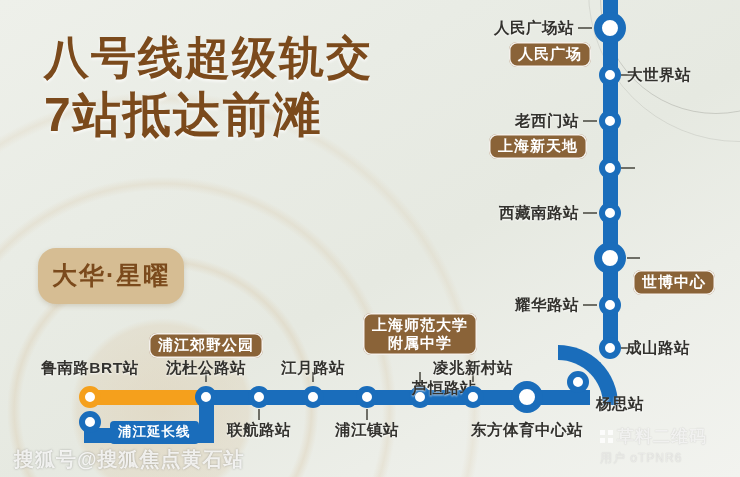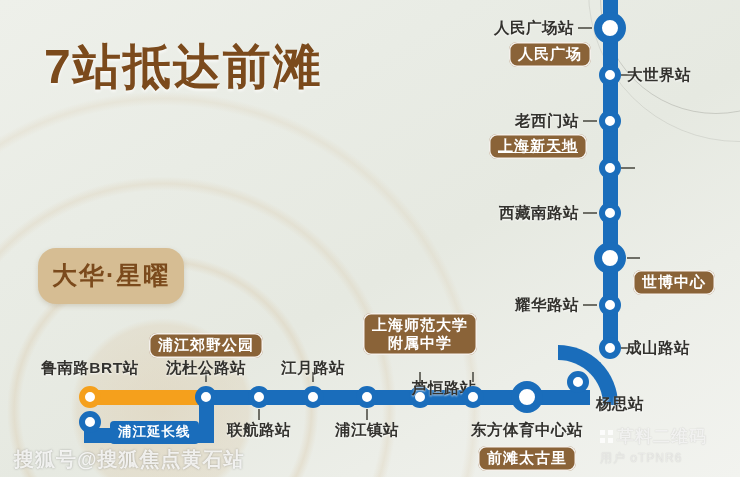--- a/index.html
+++ b/index.html
@@ -118,20 +118,21 @@
 </style>
 </head>
 <body>
 
 <div id="poster">
 
   <div class="arc a1"></div>
   <div class="arc a2"></div>
 
   <div class="headline">
+    <div class="hl-line hl1">八号线超级轨交</div>
     <div class="hl-line hl2">7站抵达前滩</div>
   </div>
 
   <div class="proj-badge">大华·星曜</div>
 
   <div class="line-blue v-trunk"></div>
   <div class="corner"></div>
   <div class="line-blue h-trunk"></div>
   <div class="line-orange o-seg"></div>
   <div class="line-blue b-down-left"></div>
@@ -145,21 +146,21 @@
   <div class="lbl l" style="left:574px;top:28px;">人民广场站</div>
   <div class="poi" style="left:509px;top:42px;">人民广场</div>
 
   <div class="station sm" style="left:599px;top:64px;"></div>
   <div class="tick" style="left:621px;top:74px;width:14px;height:2px;"></div>
   <div class="lbl r" style="left:627px;top:75px;">大世界站</div>
 
   <div class="station sm" style="left:599px;top:110px;"></div>
   <div class="tick" style="left:583px;top:120px;width:14px;height:2px;"></div>
   <div class="lbl l" style="left:579px;top:121px;">老西门站</div>
-  <div class="poi" style="left:489px;top:134px;text-decoration:underline;">上海新天地</div>
+  <div class="poi" style="left:489px;top:134px;">上海新天地</div>
 
   <div class="station sm" style="left:599px;top:157px;"></div>
   <div class="tick" style="left:621px;top:167px;width:14px;height:2px;"></div>
 
   <div class="station sm" style="left:599px;top:202px;"></div>
   <div class="tick" style="left:583px;top:212px;width:14px;height:2px;"></div>
   <div class="lbl l" style="left:579px;top:213px;">西藏南路站</div>
 
   <div class="station lg" style="left:594px;top:242px;"></div>
   <div class="tick" style="left:627px;top:257px;width:13px;height:2px;"></div>
@@ -201,24 +202,24 @@
   <div class="station sm" style="left:409px;top:386px;"></div>
   <div class="tick" style="left:419px;top:372px;width:2px;height:10px;"></div>
   <div class="lbl c" style="left:420px;top:378px;margin-left:24px;">芦恒路站</div>
   <div class="poi c" style="left:420px;top:313px;">
     <span>上海师范大学</span><br>
     <span>附属中学</span>
   </div>
 
   <div class="station sm" style="left:462px;top:386px;"></div>
   <div class="tick" style="left:472px;top:372px;width:2px;height:10px;"></div>
+  <div class="lbl c" style="left:473px;top:358px;">凌兆新村站</div>
 
   <div class="station lg" style="left:511px;top:381px;"></div>
   <div class="lbl c" style="left:527px;top:420px;">东方体育中心站</div>
-  <div class="poi c" style="left:527px;top:446px;">前滩太古里</div>
 
   <div class="wm-sohu">搜狐号@搜狐焦点黄石站</div>
   <div class="wm-cl">
     <div class="t1"><span class="wm-qr"></span><span>草料二维码</span></div>
     <div class="t2">用户 oTPNR6</div>
   </div>
 
 </div>
 
 </body></html>

